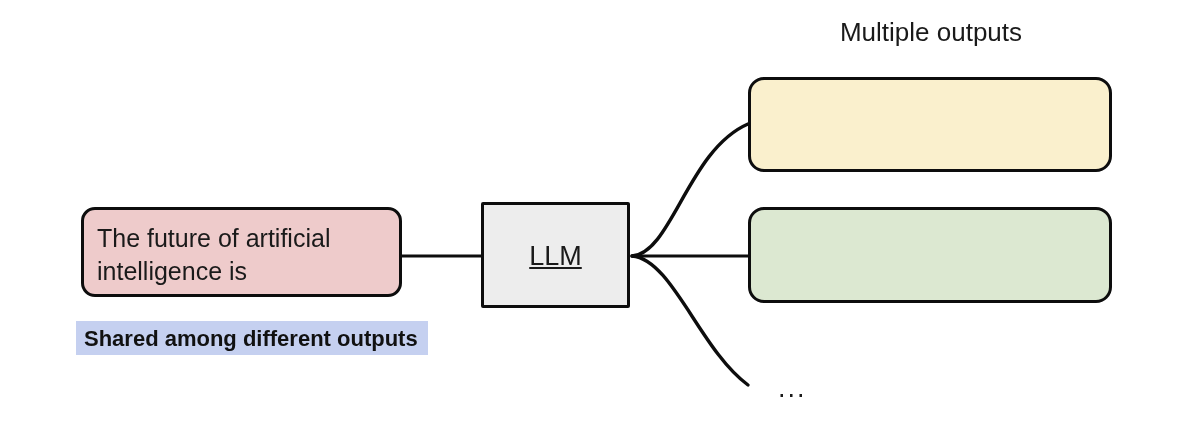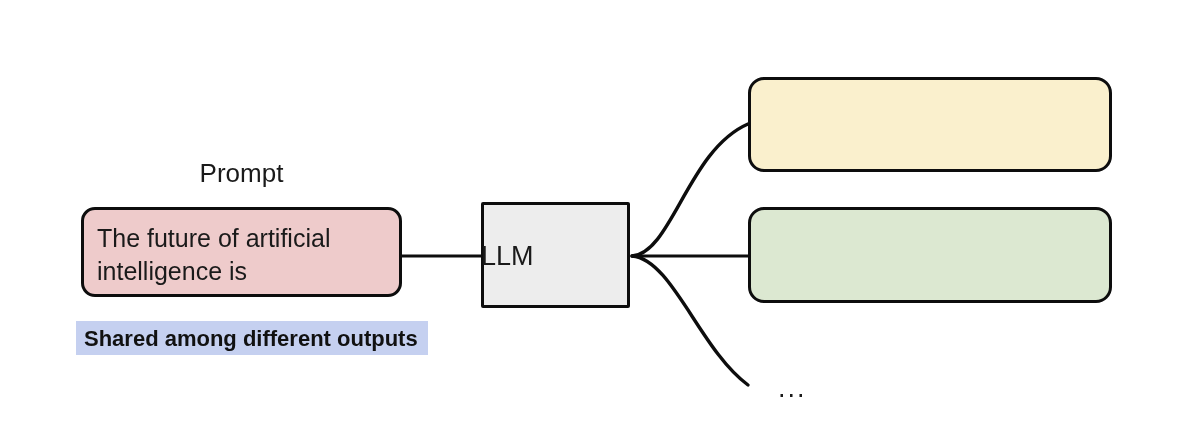--- a/index.html
+++ b/index.html
@@ -113,22 +113,24 @@
     top: 202px;
     width: 149px;
     height: 106px;
     background: #ededed;
     border-radius: 2px;
   }
   #llm-text {
     left: 481px;
     top: 240px;
     width: 149px;
+    text-align: center;
     font-size: 27px;
     line-height: 32px;
+    text-decoration: underline;
   }
 
   
   #output-box-1 {
     left: 748px;
     top: 77px;
     width: 364px;
     height: 95px;
     background: #faf0cd;
     border-radius: 16px;
@@ -161,22 +163,22 @@
 
     <line x1="402" y1="256" x2="481" y2="256" stroke="#0d0d0d" stroke-width="3" fill="none"></line>
 
     <path d="M 632 256 C 672 253, 688 150, 748 124" stroke="#0d0d0d" stroke-width="3.4" fill="none" stroke-linecap="round"></path>
 
     <line x1="632" y1="256" x2="749" y2="256" stroke="#0d0d0d" stroke-width="3" fill="none"></line>
 
     <path d="M 632 256 C 672 259, 700 350, 748 385" stroke="#0d0d0d" stroke-width="3.4" fill="none" stroke-linecap="round"></path>
   </svg>
 
-  <div class="node-label" id="prompt-caption">Prompt</div>
 
+  <div class="node-label" id="outputs-caption">Multiple outputs</div>
 
   <div class="node" id="prompt-box"></div>
   <div id="prompt-text">The future of artificial intelligence is</div>
 
   <div id="shared-note"></div>
   <div id="shared-note-text">Shared among different outputs</div>
 
   <div class="node" id="llm-box"></div>
   <div class="node-label" id="llm-text">LLM</div>
 

